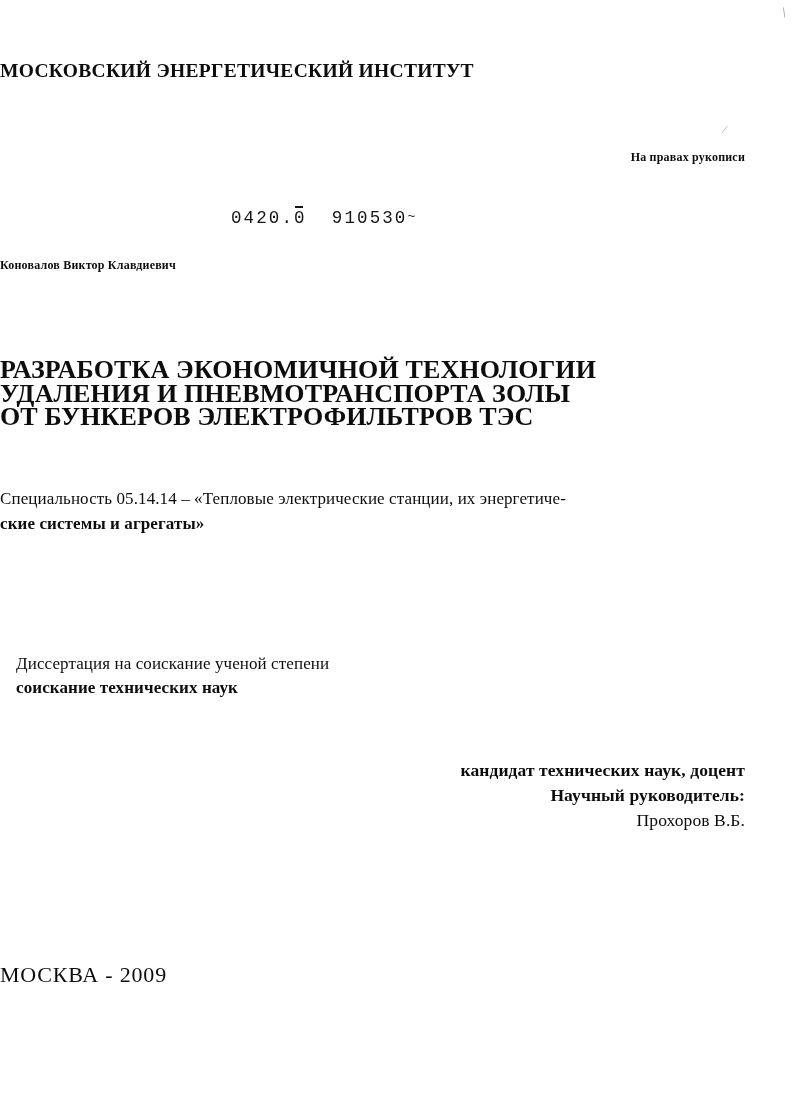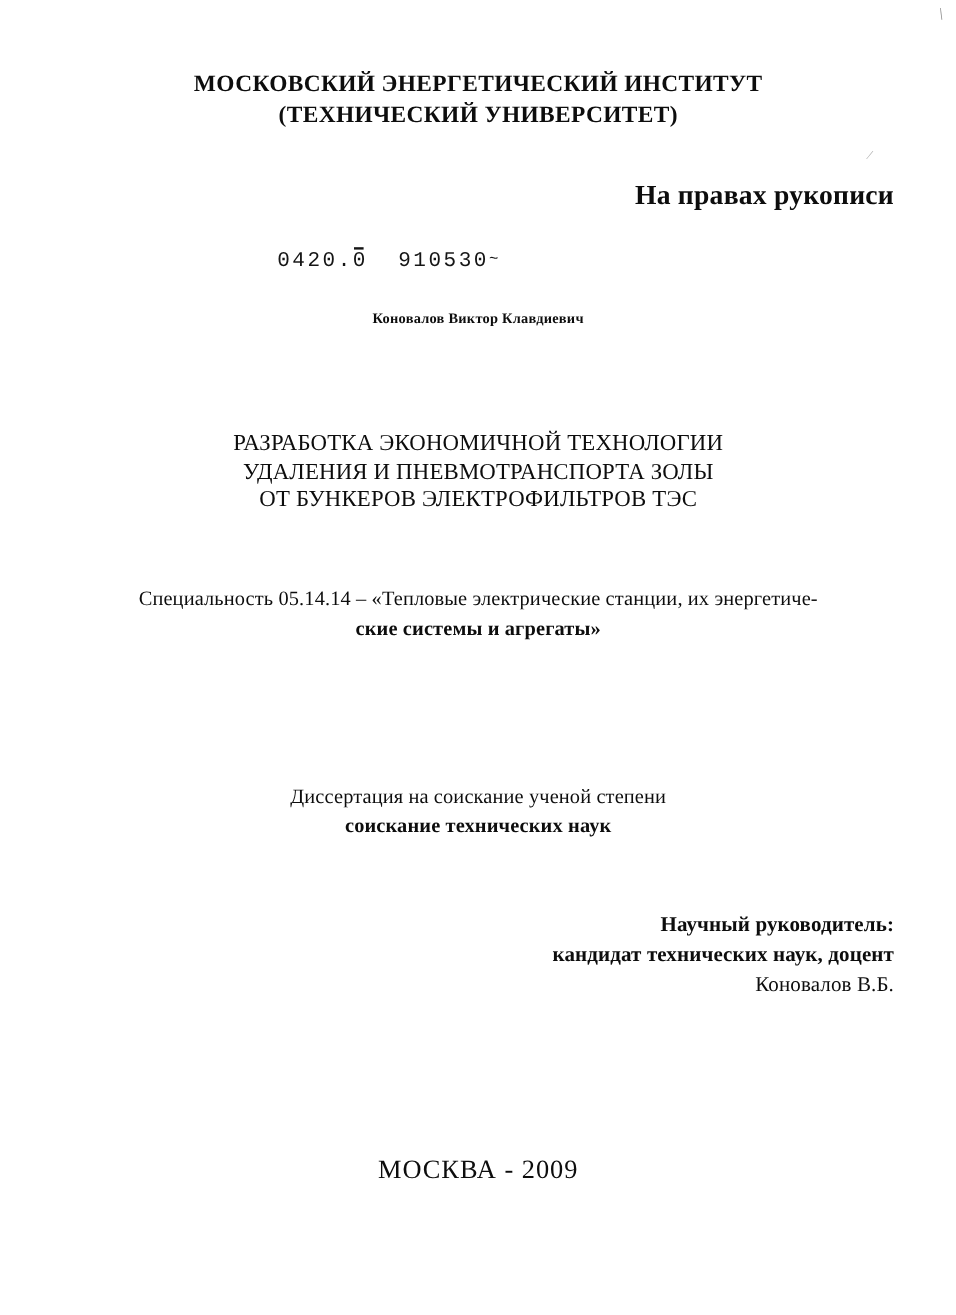--- a/index.html
+++ b/index.html
@@ -19,41 +19,41 @@
     overflow: hidden;
     box-sizing: border-box;
   }
 
   
   .block {
     position: absolute;
     box-sizing: border-box;
   }
 
-  .center  { text-align: center; }
+  .center  { }
   .right   { text-align: right; }
   .left    { text-align: center; }
 
   
   .institution {
     left: 0;
     right: 0;
     top: 58px;
     font-size: 19.5px;
     font-weight: bold;
     line-height: 26px;
     letter-spacing: 0.3px;
   }
   .institution .ln { display: block; }
 
   
   .manuscript-note {
     right: 52px;
     top: 150px;
-    font-size: 23px;
+    font-size: 12px;
     font-weight: bold;
     letter-spacing: 0.2px;
   }
 
   
   .stamp-number {
     left: 231px;
     top: 208px;
     font-family: "Liberation Mono", "DejaVu Sans Mono", monospace;
     font-size: 17.5px;
@@ -88,22 +88,22 @@
     font-size: 12px;
     font-weight: bold;
     letter-spacing: 0.2px;
   }
 
   
   .title {
     left: 0;
     right: 0;
     top: 358px;
-    font-size: 19px;
-    font-weight: normal;
+    font-size: 26px;
+    font-weight: bold;
     line-height: 23.5px;
     letter-spacing: 0.15px;
   }
   .title .ln { display: block; }
 
   
   .specialty {
     left: 0;
     right: 0;
     top: 486px;
@@ -116,20 +116,21 @@
   .specialty .ln1 { font-weight: normal; }
 
   
   .degree {
     left: 0;
     right: 0;
     top: 652px;
     font-size: 17px;
     line-height: 24px;
     letter-spacing: 0.1px;
+    padding-left: 16px;
   }
   .degree .ln { display: block; }
   .degree .ln2 { font-weight: bold; }
 
   
   .supervisor {
     right: 52px;
     top: 758px;
     font-size: 17.5px;
     line-height: 25px;
@@ -173,21 +174,20 @@
 </head>
 <body>
 
 <div class="page">
 
   <div class="ink-mark ink-mark-tr">\</div>
   <div class="ink-mark ink-mark-mid">/</div>
 
   <div class="block institution center">
     <span class="ln">МОСКОВСКИЙ ЭНЕРГЕТИЧЕСКИЙ ИНСТИТУТ</span>
-    <span class="ln">(ТЕХНИЧЕСКИЙ УНИВЕРСИТЕТ)</span>
   </div>
 
   <div class="block manuscript-note right">На правах рукописи</div>
 
   <div class="block stamp-number left"><span>0420.</span><span class="bar">0</span>  <span>910530</span><span class="tail">~</span></div>
 
   <div class="block author center">Коновалов Виктор Клавдиевич</div>
 
   <div class="block title center">
     <span class="ln">РАЗРАБОТКА ЭКОНОМИЧНОЙ ТЕХНОЛОГИИ</span>
@@ -199,20 +199,20 @@
     <span class="ln ln1">Специальность 05.14.14 – «Тепловые электрические станции, их энергетиче-</span>
     <span class="ln">ские системы и агрегаты»</span>
   </div>
 
   <div class="block degree center">
     <span class="ln">Диссертация на соискание ученой степени</span>
     <span class="ln ln2">соискание технических наук</span>
   </div>
 
   <div class="block supervisor right">
+    <span class="ln">кандидат технических наук, доцент</span>
     <span class="ln">Научный руководитель:</span>
-    <span class="ln">кандидат технических наук, доцент</span>
-    <span class="ln ln3">Коновалов В.Б.</span>
+    <span class="ln ln3">Прохоров В.Б.</span>
   </div>
 
   <div class="block footer-city center">МОСКВА - 2009</div>
 
 </div>
 
 </body></html>

